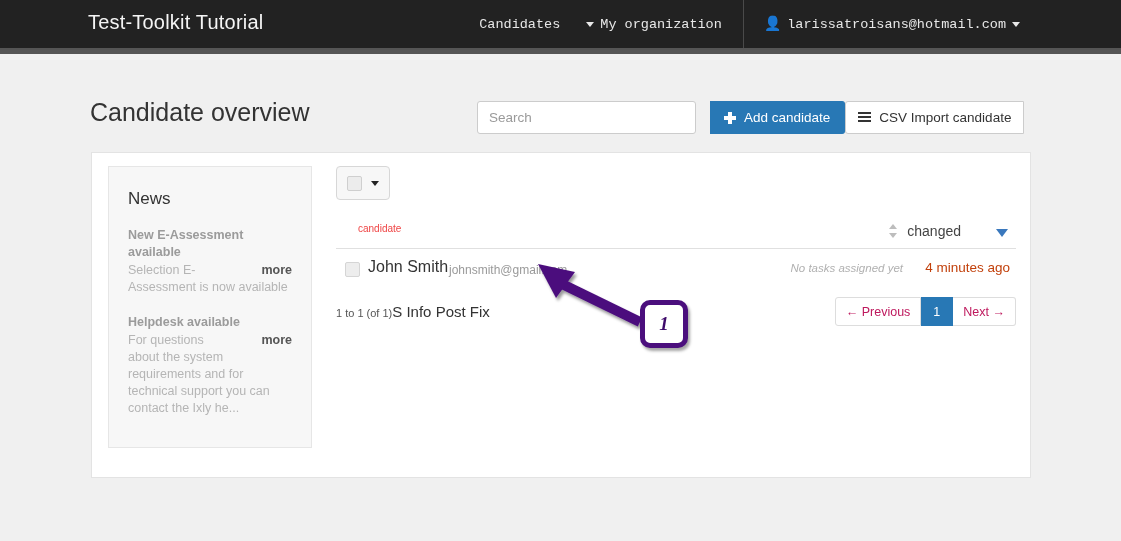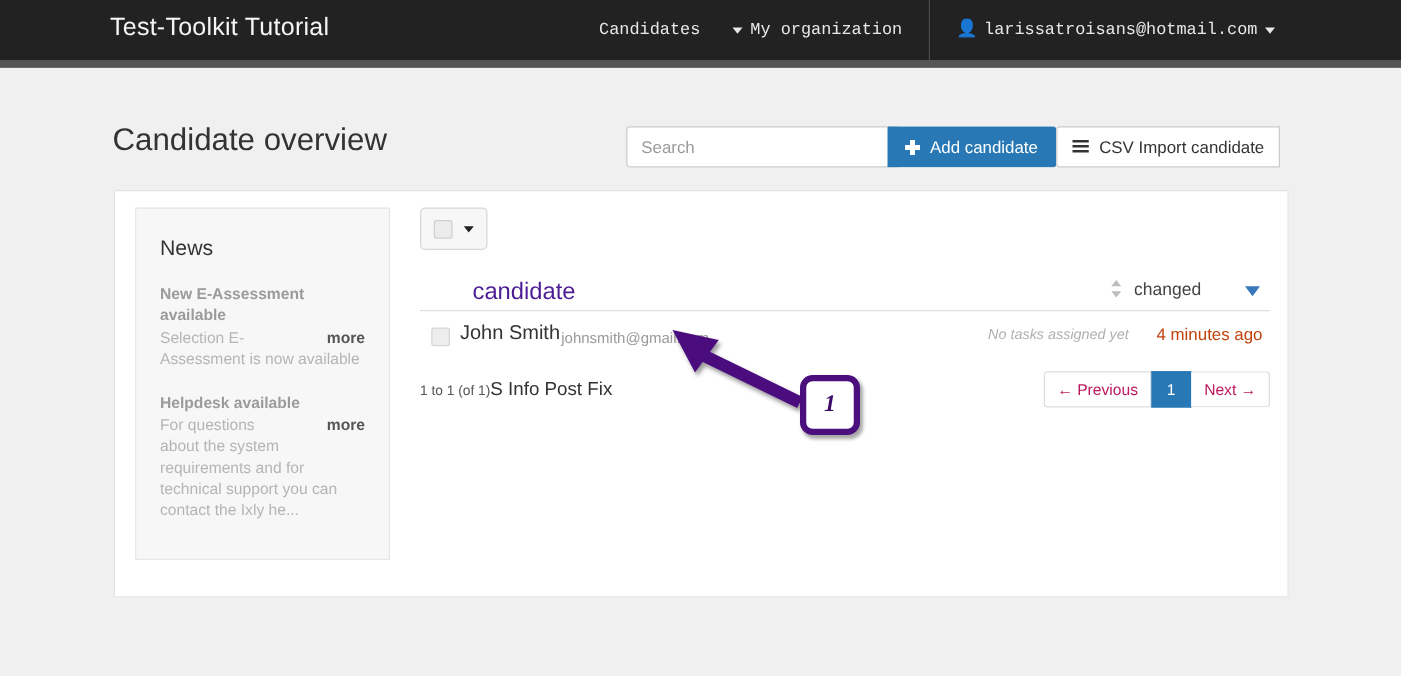--- a/index.html
+++ b/index.html
@@ -105,21 +105,20 @@
     height: 33px;
     box-sizing: border-box;
     border: 1px solid #ccc;
     border-radius: 3px;
     background: #ffffff;
     padding: 0 11px;
     font-size: 13.5px;
     color: #c2410c;
     font-family: "Liberation Sans", sans-serif;
     outline: none;
-    margin-left: 24px;
   }
   .search-input::placeholder { color: #9a9a9a; }
 
   .btn-group {
     position: absolute;
     left: 710px;
     top: 101px;
     display: flex;
     height: 33px;
   }
@@ -270,24 +269,24 @@
     margin-left: 9px;
   }
 
   .thead {
     position: relative;
     border-bottom: 1px solid #e0e0e0;
     height: 26px;
   }
   .th-candidate {
     position: absolute;
-    left: 42px;
+    left: 22px;
     top: 1px;
-    font-size: 19px;
-    color: #4c1d95;
+    font-size: 10px;
+    color: #ef4444;
     cursor: pointer;
   }
   .sort-wrap {
     position: absolute;
     right: 118px;
     top: 2px;
     width: 9px;
     height: 14px;
     cursor: pointer;
   }

